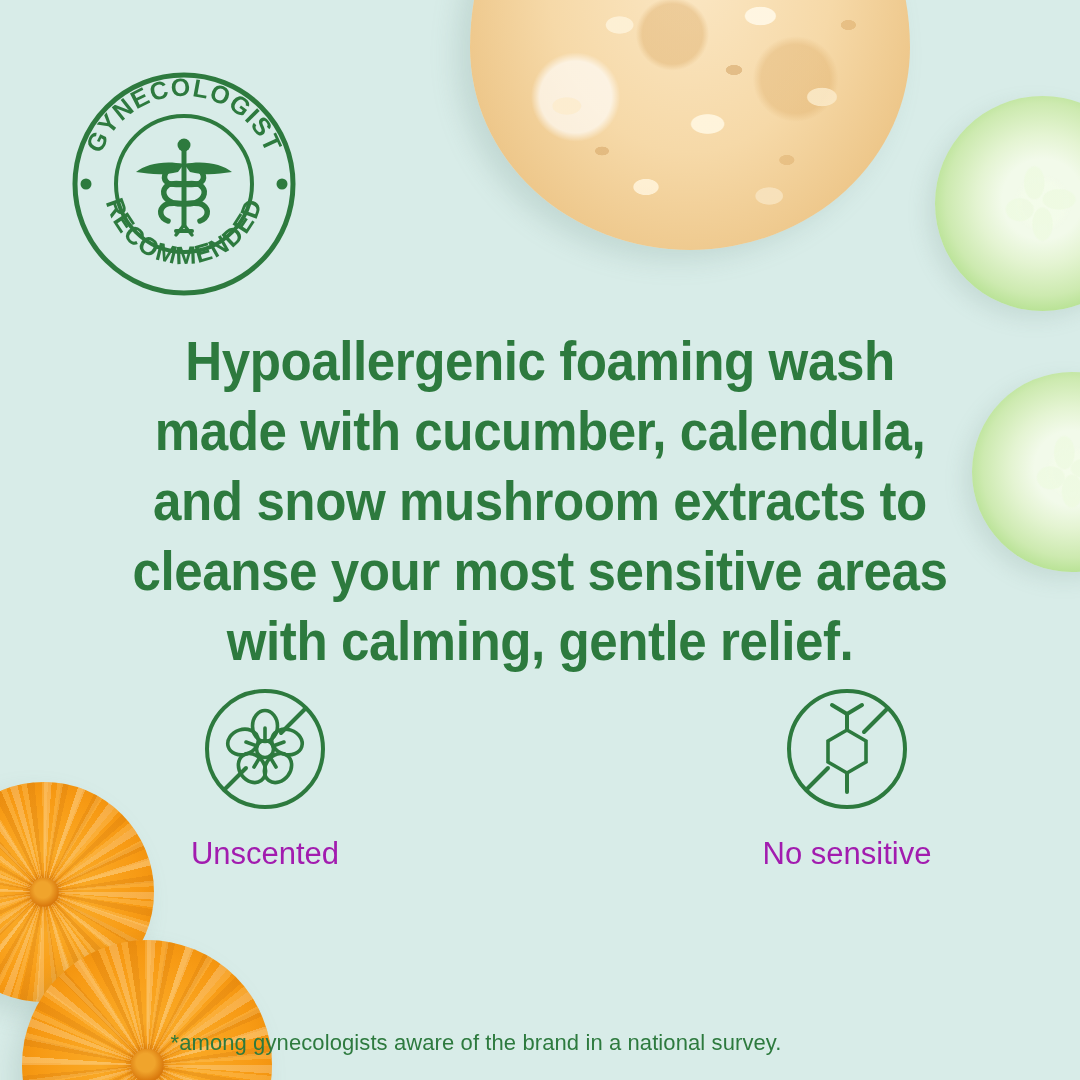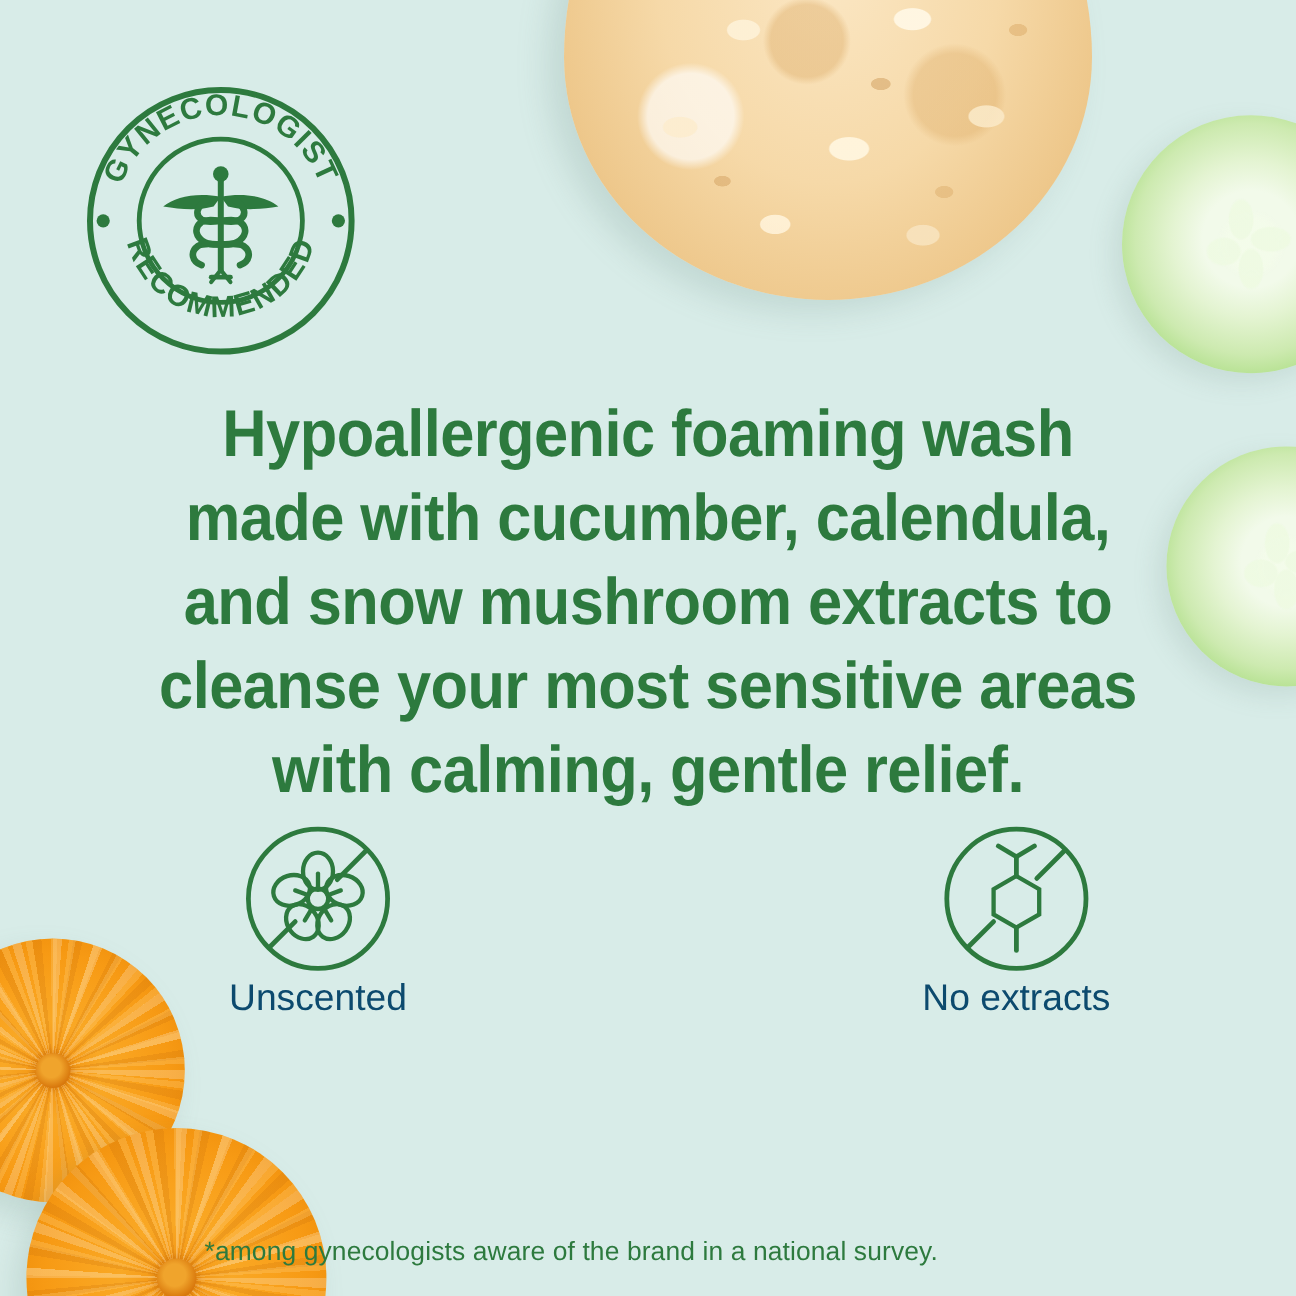--- a/index.html
+++ b/index.html
@@ -63,21 +63,22 @@
     display: flex;
     flex-direction: column;
     align-items: center;
   }
   .benefit-icon {
     width: 126px;
     height: 126px;
   }
   .benefit-icon svg { display: block; width: 100%; height: 100%; }
   .benefit-label {
-    color: #0c4a6e;
+    margin-top: 22px;
+    color: #a21caf;
     font-size: 31px;
     line-height: 40px;
     font-weight: 500;
     text-align: center;
     white-space: pre-line;
   }
   .b1 { transform: translateX(20px); }
   .b2 { transform: translateX(0px); }
   .b3 { transform: translateX(-8px); }
 
@@ -309,20 +310,20 @@
           <circle cx="63" cy="63" r="58"></circle>
           <polygon points="63,44 82,55 82,76 63,87 44,76 44,55" stroke-width="3.6"></polygon>
           <line x1="63" y1="44" x2="63" y2="28"></line>
           <line x1="63" y1="28" x2="48" y2="19"></line>
           <line x1="63" y1="28" x2="78" y2="19"></line>
           <line x1="63" y1="87" x2="63" y2="106"></line>
           <line x1="103" y1="23" x2="80" y2="46"></line>
           <line x1="23" y1="103" x2="44" y2="82"></line>
         </svg>
       </div>
-      <div class="benefit-label">No extracts</div>
+      <div class="benefit-label">No sensitive</div>
     </div>
 
   </div>
 
   <div class="footnote">*among gynecologists aware of the brand in a national survey.</div>
 
 </div>
 
 </body></html>

